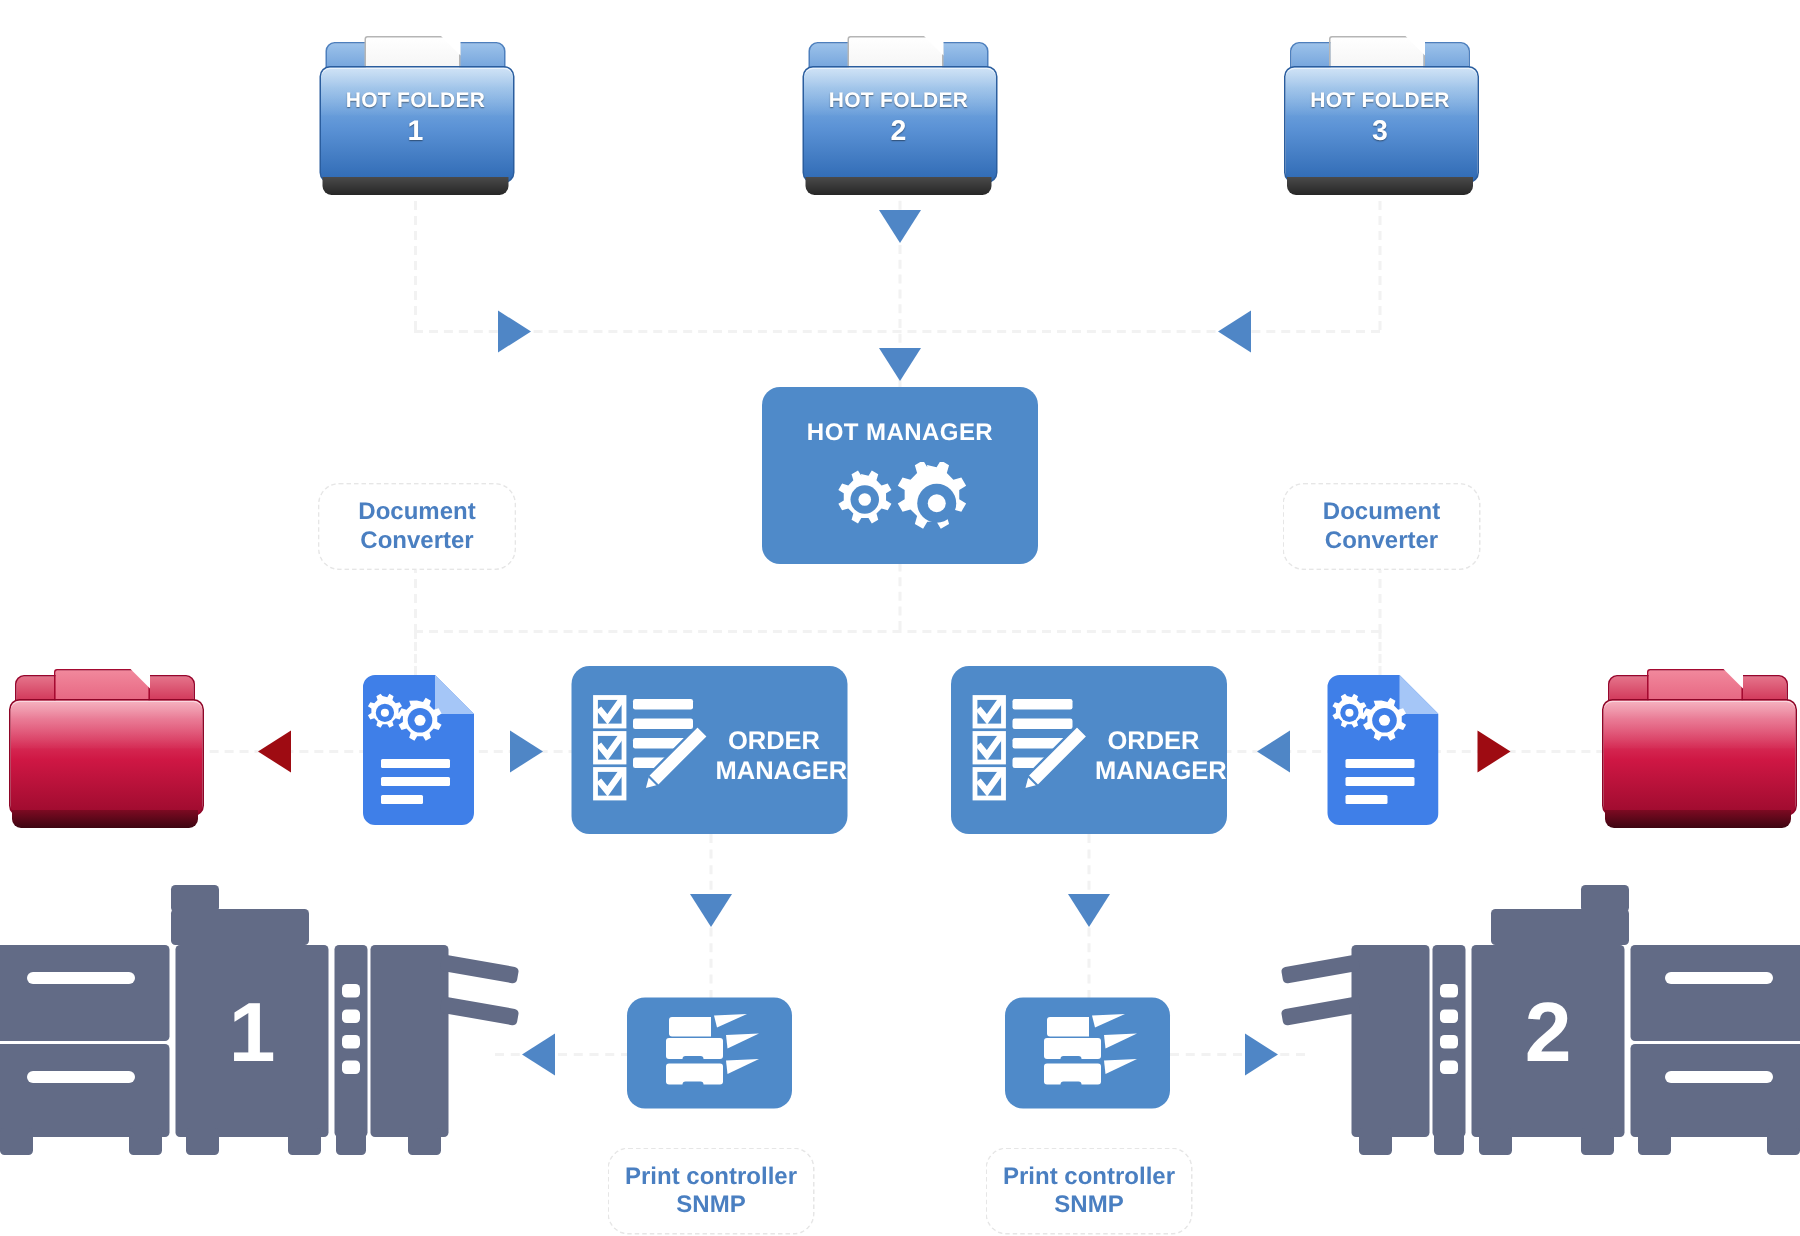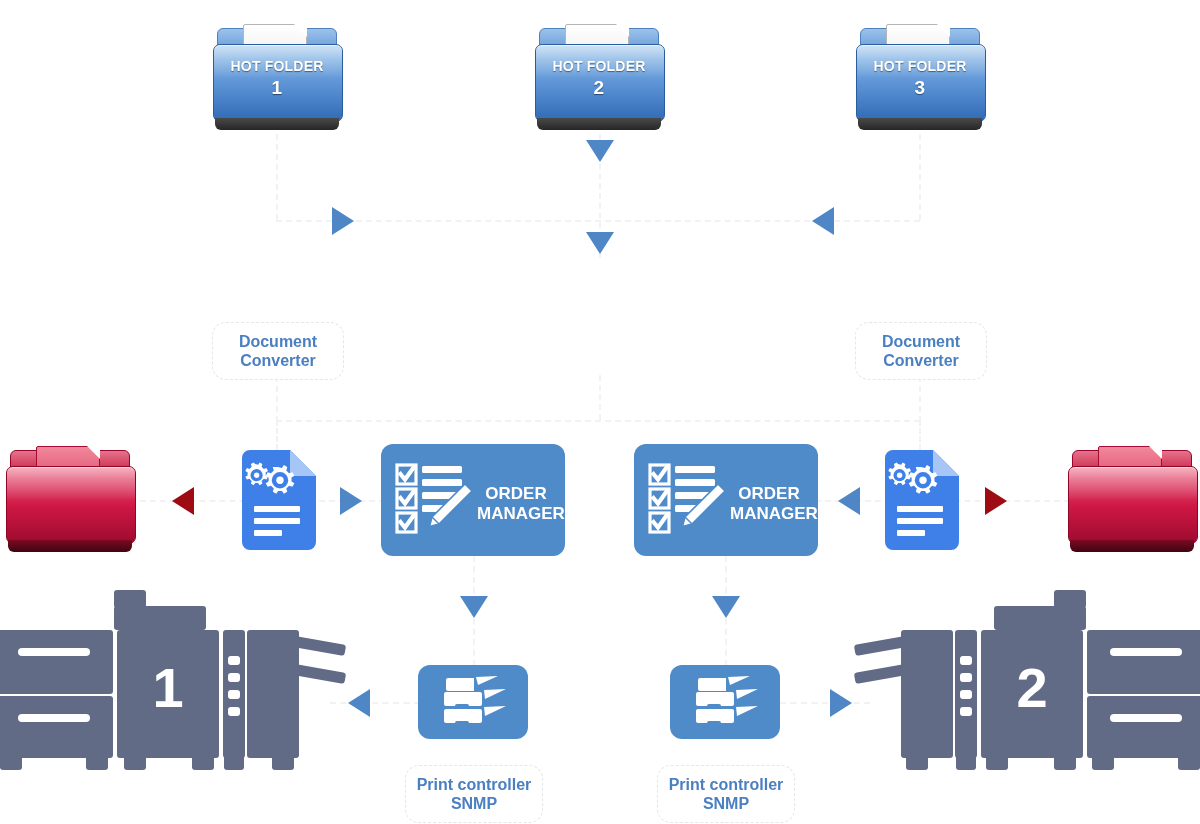--- a/index.html
+++ b/index.html
@@ -340,20 +340,35 @@
     <div class="body">
         <div class="gloss"></div>
       </div>
     <div class="shadowbar"></div>
     <div class="label">
       <span>HOT FOLDER</span>
       <span class="num">3</span>
     </div>
   </div>
 
+  <div class="bluebox" style="left:508px; top:258px; width:184px; height:118px;">
+    <div class="hm-title">HOT MANAGER</div>
+    <svg width="120" height="58" viewBox="0 0 120 58" style="position:absolute; left:32px; top:50px;">
+      <g fill="#ffffff">
+        <path d="M34 8 l5 1.2 2.2-3.6 4.3 2.5 -1.2 4.1 3.4 3.4 4.1-1.2 2.5 4.3 -3.6 2.2 0 4.8 3.6 2.2 -2.5 4.3 -4.1-1.2 -3.4 3.4 1.2 4.1 -4.3 2.5 -2.2-3.6 -4.8 0 -2.2 3.6 -4.3-2.5 1.2-4.1 -3.4-3.4 -4.1 1.2 -2.5-4.3 3.6-2.2 0-4.8 -3.6-2.2 2.5-4.3 4.1 1.2 3.4-3.4 -1.2-4.1 4.3-2.5 2.2 3.6z"></path>
+      </g>
+      <circle cx="36.5" cy="25" r="9.5" fill="#4f8ac9"></circle>
+      <circle cx="36.5" cy="25" r="4.2" fill="#ffffff"></circle>
+      <g fill="#ffffff">
+        <path d="M78 2 l6.4 1.5 2.8-4.6 5.5 3.2 -1.5 5.3 4.4 4.4 5.3-1.5 3.2 5.5 -4.6 2.8 0 6.2 4.6 2.8 -3.2 5.5 -5.3-1.5 -4.4 4.4 1.5 5.3 -5.5 3.2 -2.8-4.6 -6.2 0 -2.8 4.6 -5.5-3.2 1.5-5.3 -4.4-4.4 -5.3 1.5 -3.2-5.5 4.6-2.8 0-6.2 -4.6-2.8 3.2-5.5 5.3 1.5 4.4-4.4 -1.5-5.3 5.5-3.2 2.8 4.6z"></path>
+      </g>
+      <circle cx="84.5" cy="27.5" r="13" fill="#4f8ac9"></circle>
+      <circle cx="84.5" cy="27.5" r="6" fill="#ffffff"></circle>
+    </svg>
+  </div>
 
   <div class="callout" style="left:212px; top:322px; width:130px; height:56px;">
     <div class="ctext">
       <span>Document</span><br>
       <span>Converter</span>
     </div>
   </div>
 
   <div class="callout" style="left:855px; top:322px; width:130px; height:56px;">
     <div class="ctext">

